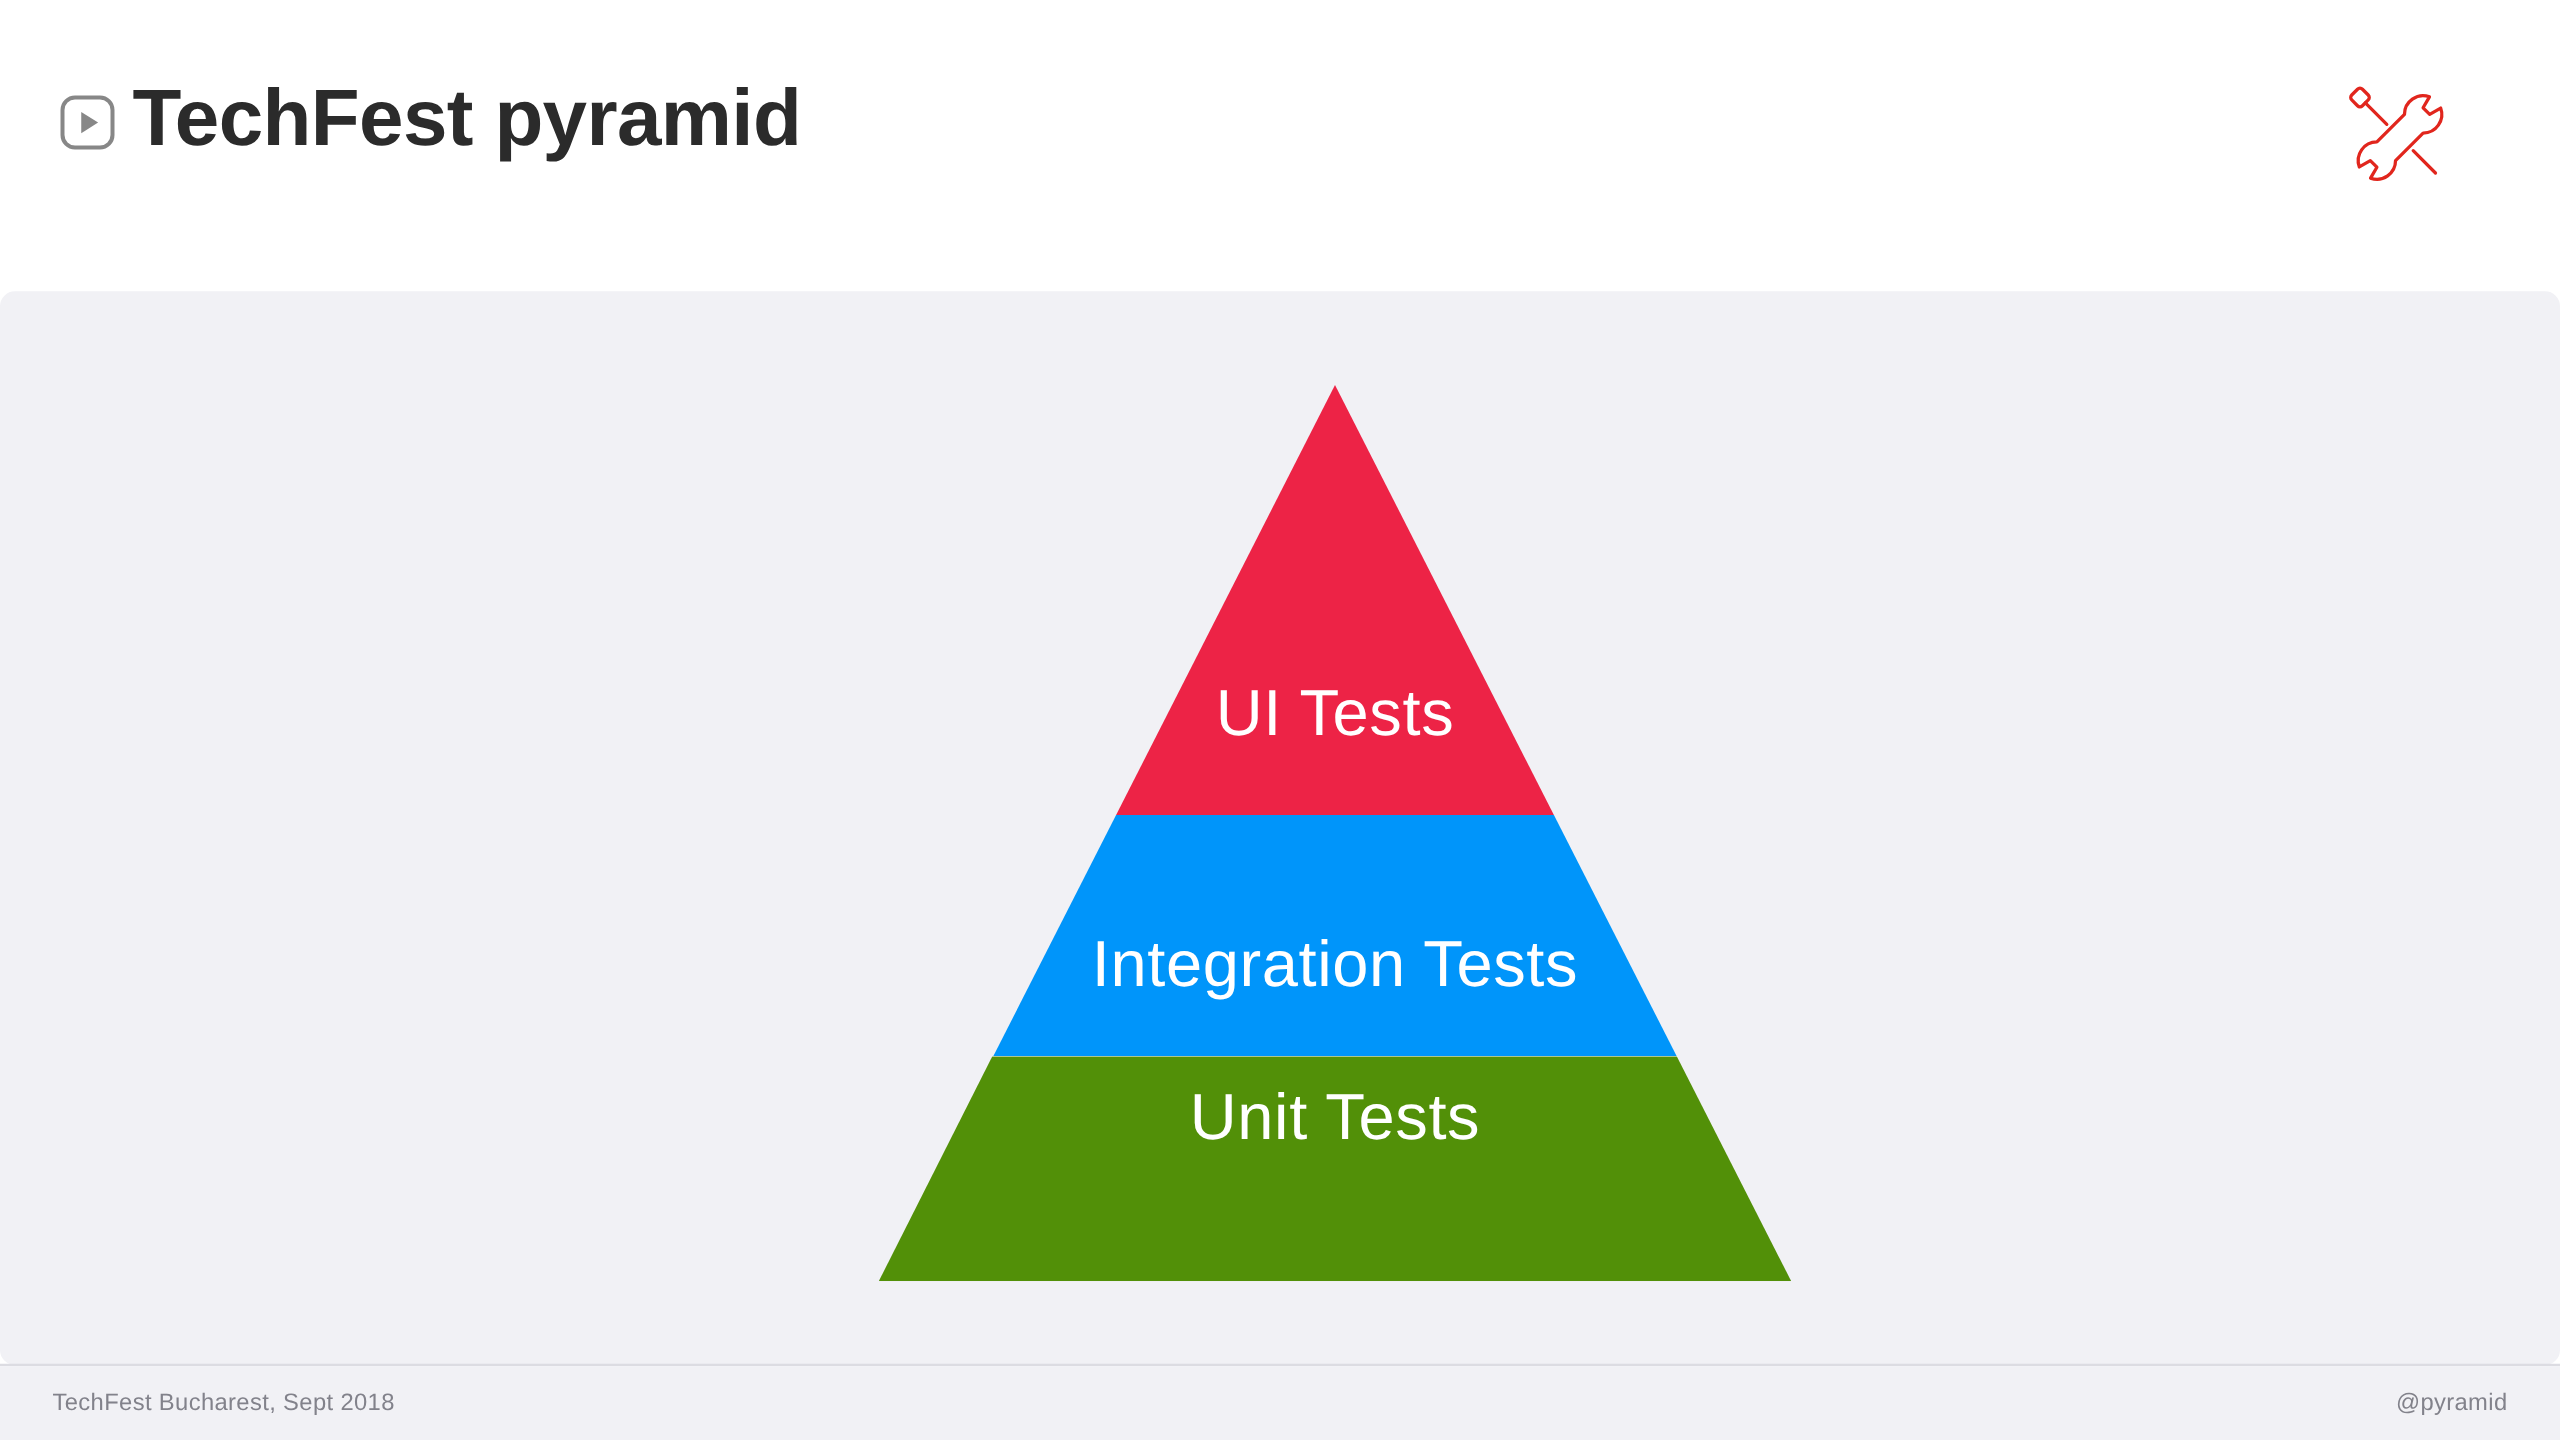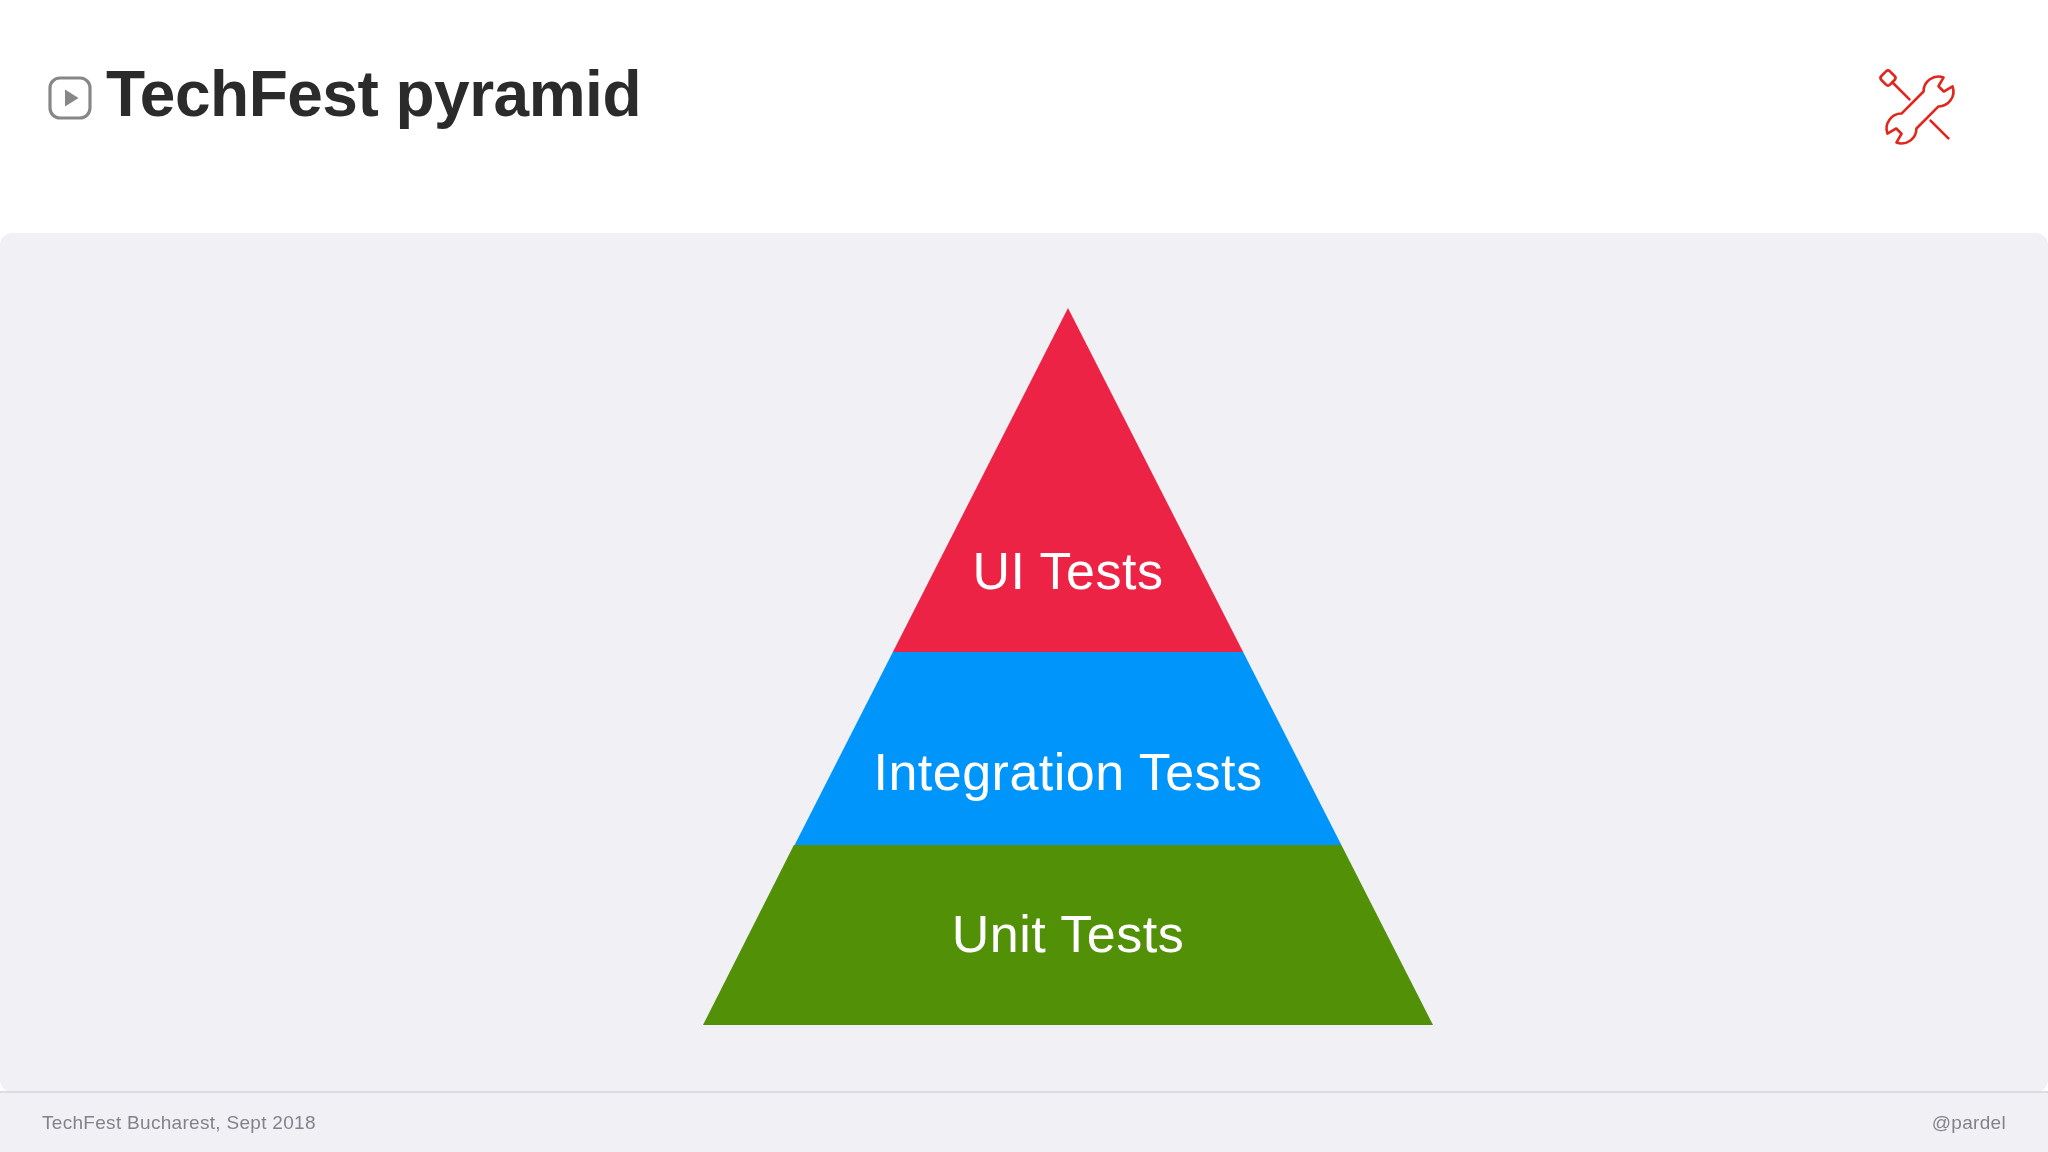--- a/index.html
+++ b/index.html
@@ -14,21 +14,21 @@
 
   
   .content{position:absolute;left:0;top:233px;width:2048px;height:859px;border-radius:12px;}
 
   
   .pyramid{position:absolute;left:703px;top:75px;width:730px;height:717px;}
   .band{position:absolute;left:0;width:100%;display:flex;justify-content:center;box-sizing:border-box;}
   .band-label{color:#ffffff;font-size:52px;font-weight:500;letter-spacing:0.5px;line-height:1.15;}
   .band-ui{top:0;height:344px;clip-path:polygon(50% 0%,73.99% 100%,26.01% 100%);align-items:flex-end;padding-bottom:50px;}
   .band-integration{top:344px;height:193px;clip-path:polygon(26.01% 0%,73.99% 0%,87.45% 100%,12.55% 100%);align-items:center;padding-top:48px;}
-  .band-unit{top:537px;height:180px;clip-path:polygon(12.45% 0%,87.45% 0%,100% 100%,0% 100%);align-items:center;}
+  .band-unit{top:537px;height:180px;clip-path:polygon(12.45% 0%,87.45% 0%,100% 100%,0% 100%);padding-top:20px;}
 
   
   .footer-divider{position:absolute;left:0;top:1091px;width:2048px;height:2px;}
   .footer{position:absolute;left:0;top:1093px;width:2048px;height:59px;display:flex;align-items:center;justify-content:space-between;padding:15px 42px;box-sizing:border-box;font-size:19px;letter-spacing:0.3px;}
 </style>
 </head>
 <body>
 
 <div class="page">
 
@@ -62,16 +62,16 @@
       </div>
       <div class="band band-unit" style="background-color: rgb(82, 144, 8);">
         <span class="band-label">Unit Tests</span>
       </div>
     </div>
   </main>
 
   <div class="footer-divider" style="background-color: rgb(220, 220, 226);"></div>
   <footer class="footer" style="background-color: rgb(241, 241, 245); color: rgb(130, 130, 139);">
     <span>TechFest Bucharest, Sept 2018</span>
-    <span>@pardel</span>
+    <span>@pyramid</span>
   </footer>
 
 </div>
 
 </body></html>

